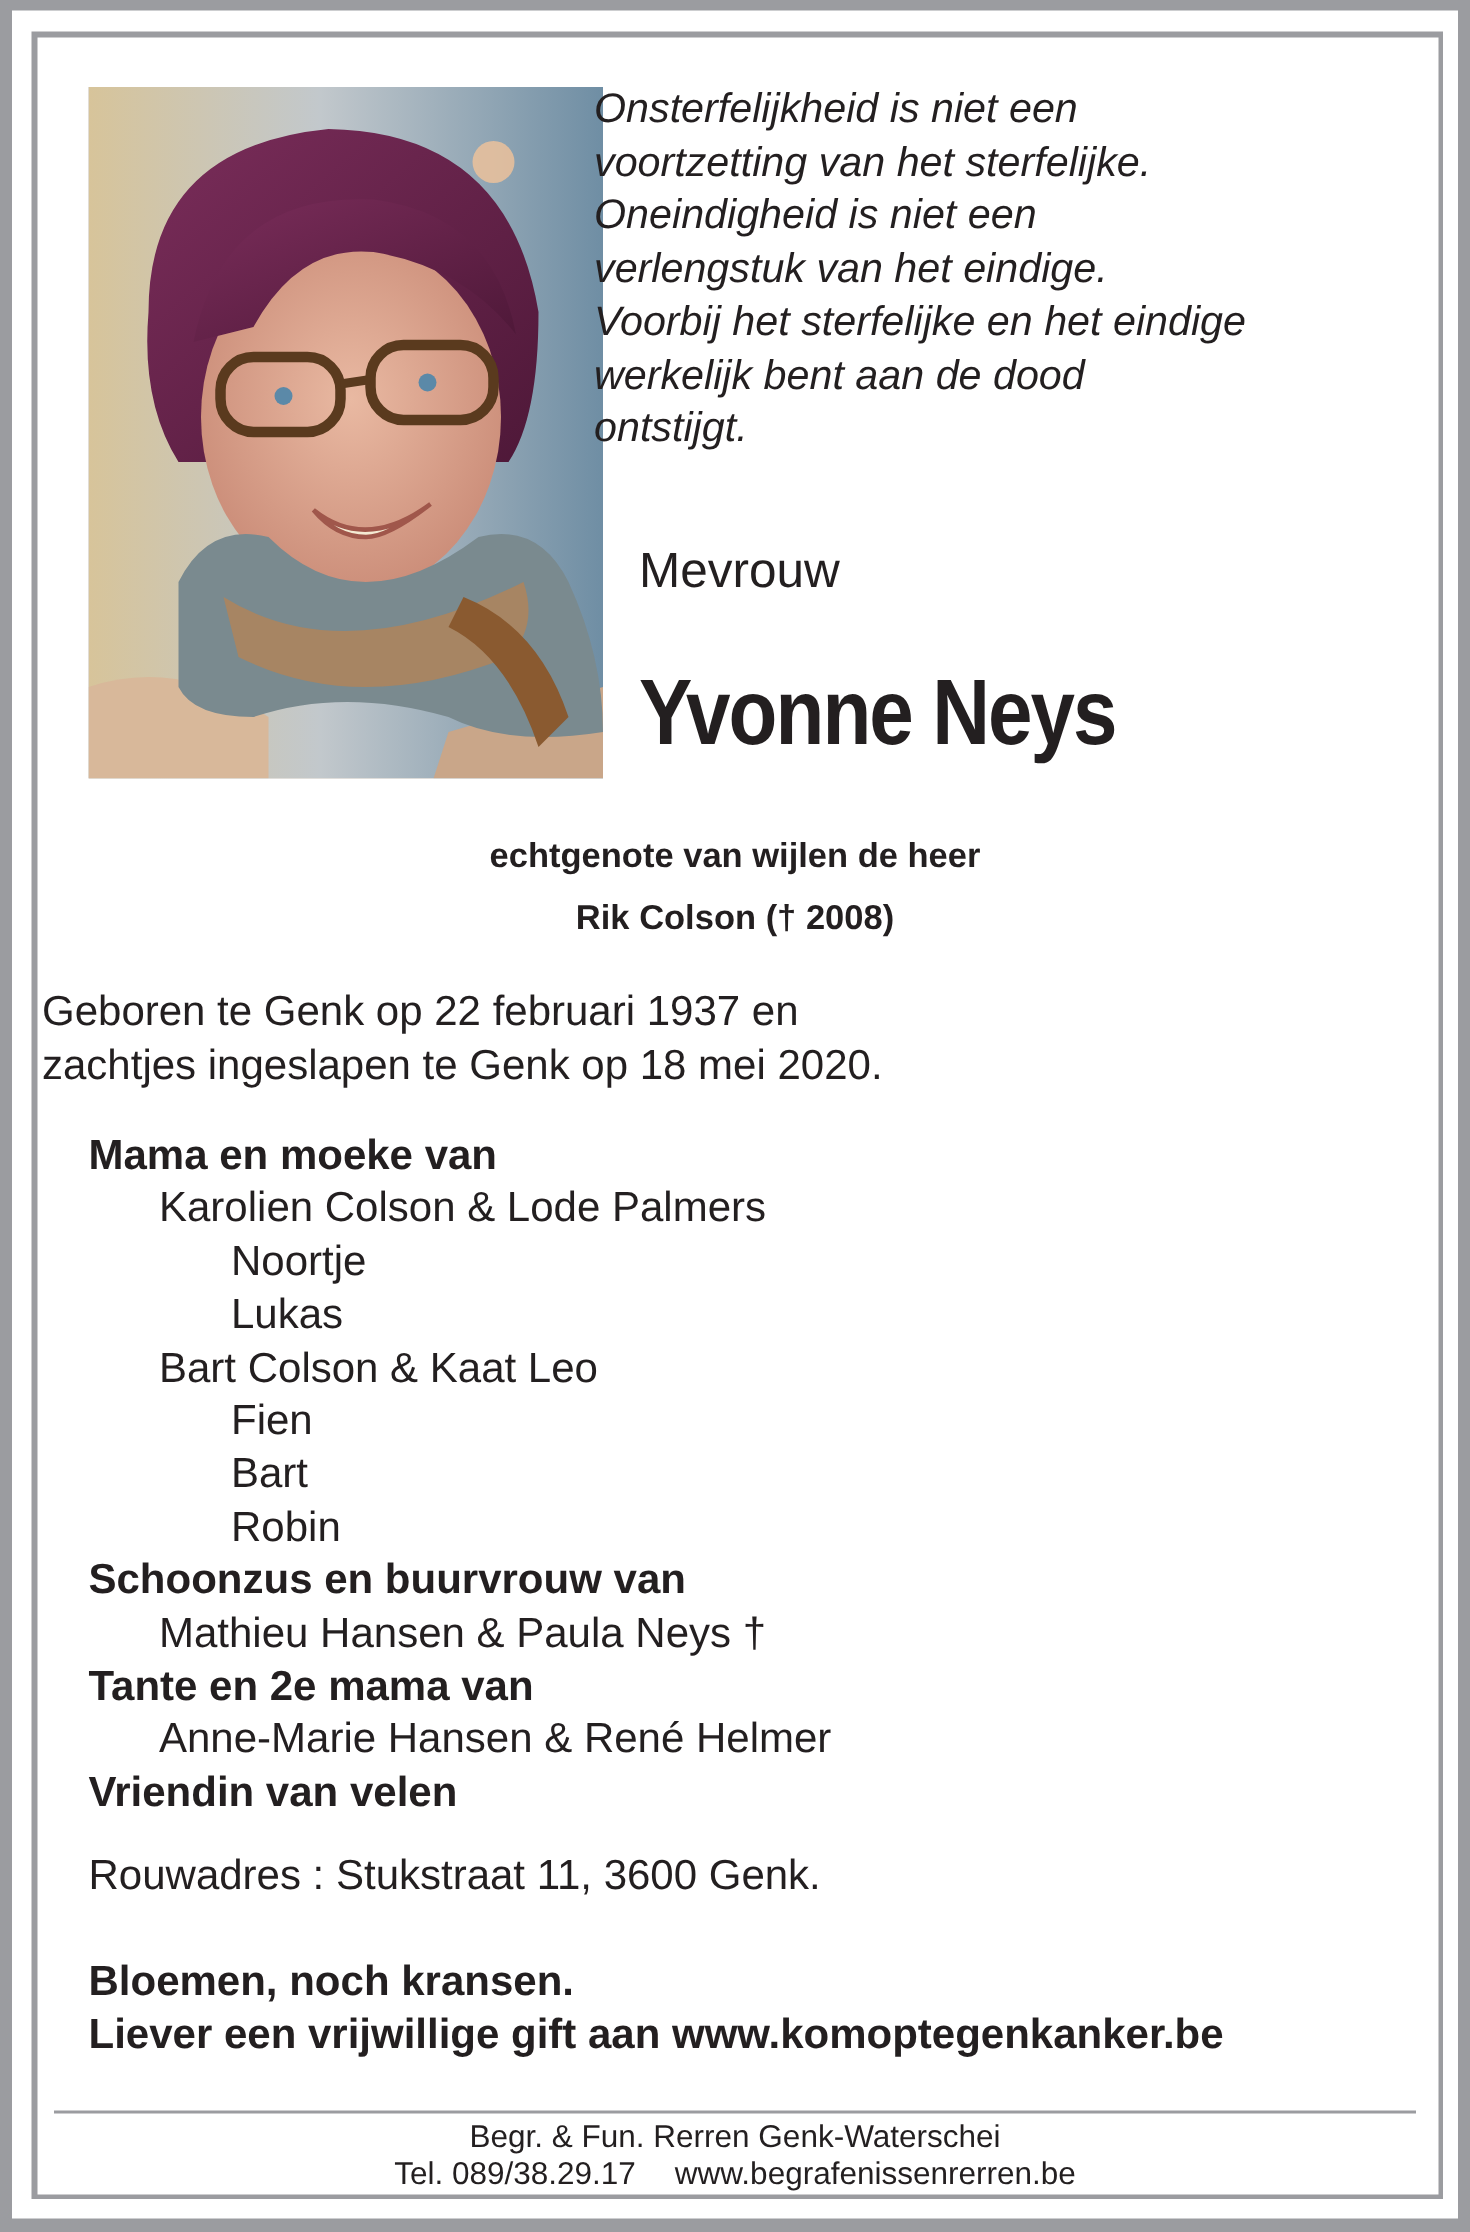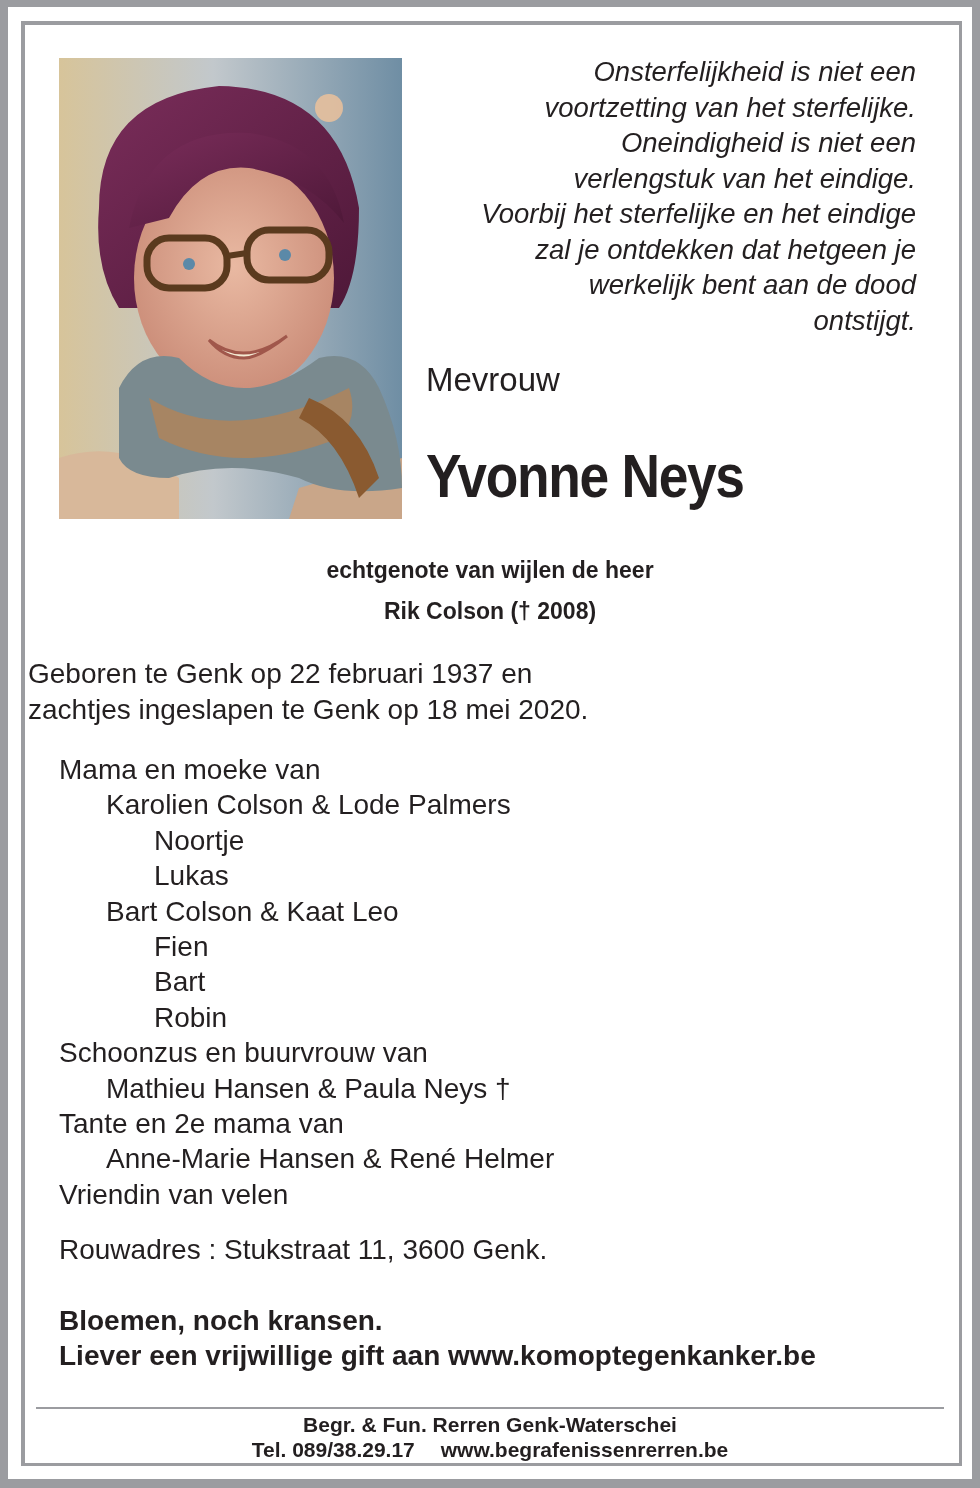--- a/index.html
+++ b/index.html
@@ -2,33 +2,33 @@
 <html><head>
   <meta charset="utf-8">
   <style>
     * { margin: 0; padding: 0; box-sizing: border-box; }
     html, body { width: 980px; height: 1488px; background: #9b9ca0; overflow: hidden; }
     body { font-family: "Liberation Sans", sans-serif; color: #231f20; position: relative; }
     .outer { position: absolute; left: 8px; top: 7px; width: 964px; height: 1472px; background: #ffffff; }
     .inner { position: absolute; left: 21px; top: 21px; width: 941px; height: 1445px; border: 4px solid #9b9ca0; border-right-width: 3px; border-bottom-width: 3px; background: #fff; }
     .photo { position: absolute; left: 59px; top: 58px; width: 343px; height: 461px; overflow: hidden; background: #c9c3bb; }
     .photo svg { display: block; }
-    .quote { position: absolute; right: 64px; top: 54px; width: 520px; text-align: right; font-style: italic; font-size: 27.5px; line-height: 35.5px; color: #231f20; }
+    .quote { position: absolute; right: 64px; top: 54px; width: 520px; text-align: left; font-style: italic; font-size: 27.5px; line-height: 35.5px; color: #231f20; }
     .title-mevrouw { position: absolute; left: 426px; top: 360px; font-size: 33px; line-height: 40px; }
     .name { position: absolute; left: 426px; top: 438px; font-size: 62px; line-height: 76px; font-weight: bold; letter-spacing: -1.5px; transform: scaleX(0.86); transform-origin: left top; }
     .spouse { position: absolute; left: 0; width: 980px; top: 550px; text-align: center; font-weight: bold; font-size: 23px; line-height: 41px; }
     .dates { position: absolute; left: 0; width: 980px; top: 656px; text-align: left; font-size: 28px; line-height: 36px; margin-left: 28px; }
     .family { position: absolute; left: 59px; top: 752px; font-size: 28px; line-height: 35.4px; }
-    .family .l1 { padding-left: 0; }
+    .family .l1 { padding-left: 0; font-weight: bold; }
     .family .l2 { padding-left: 47px; }
     .family .l3 { padding-left: 95px; }
     .address { position: absolute; left: 59px; top: 1232px; font-size: 28px; line-height: 36px; }
     .notes { position: absolute; left: 59px; top: 1303px; font-size: 28px; line-height: 35px; font-weight: bold; }
     .divider { position: absolute; left: 36px; top: 1407px; width: 908px; height: 2px; background: #9b9ca0; }
-    .footer { position: absolute; left: 0; width: 980px; top: 1412px; text-align: center; font-size: 21px; line-height: 25px; font-weight: bold; }
+    .footer { position: absolute; left: 0; width: 980px; top: 1412px; text-align: center; font-size: 21px; line-height: 25px; }
     .footer .gap { display: inline-block; width: 26px; }
   </style>
 </head>
 <body>
 
 <div class="outer"></div>
 <div class="inner"></div>
 
 <div class="photo" title="Portrait of a smiling woman with short purple-red hair, tortoiseshell glasses and a patterned scarf">
   <svg width="343" height="461" viewBox="0 0 343 461">
@@ -72,21 +72,20 @@
     <path d="M250 340 Q300 360 320 420 L300 440 Q280 380 240 360 Z" fill="#8a5a30"></path>
   </svg>
 </div>
 
 <div class="quote">
   <div>Onsterfelijkheid is niet een</div>
   <div>voortzetting van het sterfelijke.</div>
   <div>Oneindigheid is niet een</div>
   <div>verlengstuk van het eindige.</div>
   <div>Voorbij het sterfelijke en het eindige</div>
-  <div>zal je ontdekken dat hetgeen je</div>
   <div>werkelijk bent aan de dood</div>
   <div>ontstijgt.</div>
 </div>
 
 <div class="title-mevrouw">Mevrouw</div>
 <div class="name">Yvonne Neys</div>
 
 <div class="spouse">
   <div>echtgenote van wijlen de heer</div>
   <div>Rik Colson († 2008)</div>

